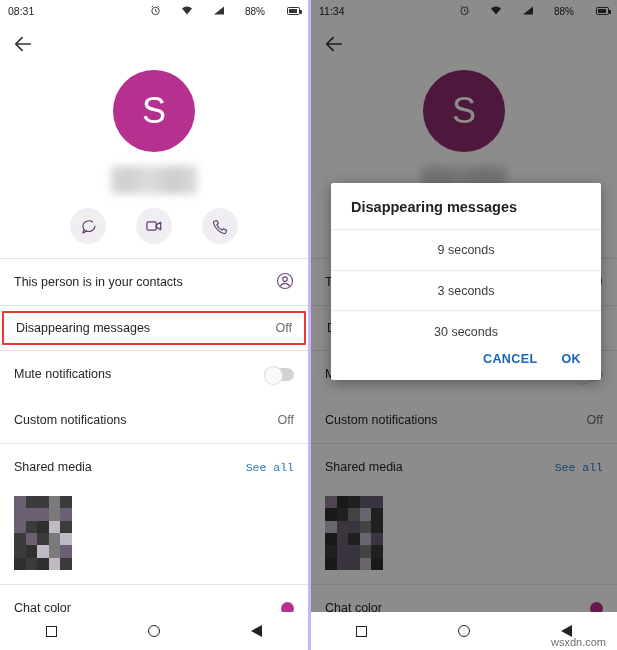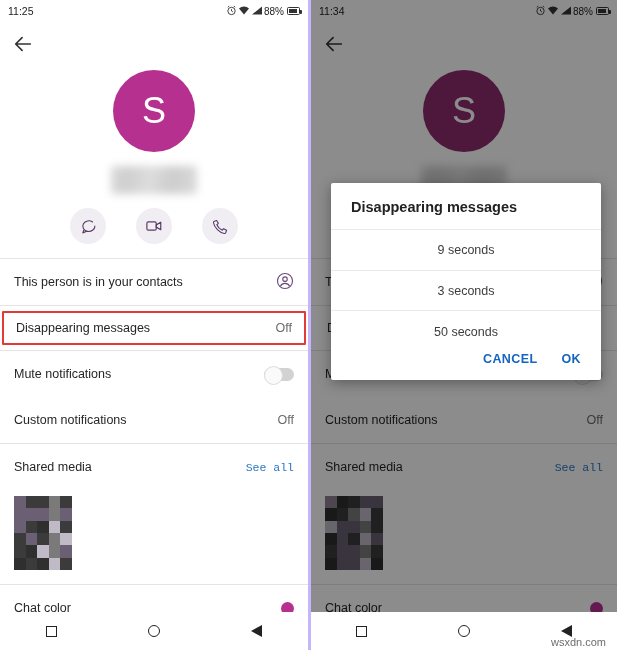--- a/index.html
+++ b/index.html
@@ -13,21 +13,21 @@
   .phone { position: relative; width: 308px; height: 650px; background: #fff; overflow: hidden; }
   .phone.right { width: 309px; border-left: 3px solid #c4b5fd; }
 
   
   .statusbar {
     height: 22px; display: flex; align-items: center;
     padding: 0 8px; font-size: 10.5px; color: #222;
   }
   .statusbar .time { flex: 0 0 auto; }
   .statusbar .spacer { flex: 1 1 auto; }
-  .statusbar .icons { display: flex; align-items: center; gap: 1px; font-size: 10px; }
+  .statusbar .icons { display: flex; align-items: center; gap: 20px; font-size: 10px; }
   .batt-txt { font-size: 10px; margin-right: 2px; }
   .batt {
     width: 13px; height: 8px; border: 1.3px solid #333; border-radius: 1.5px;
     position: relative; display: inline-block;
   }
   .batt::after {
     content: ""; position: absolute; right: -3px; top: 2px;
     width: 2px; height: 4px; background: #333; border-radius: 0 1px 1px 0;
   }
   .batt i { position: absolute; left: 1px; top: 1px; bottom: 1px; width: 8px; background: #333; display: block; }
@@ -143,21 +143,21 @@
   }
 </style>
 </head>
 <body>
 
 <div class="screens">
 
   <div class="phone left">
 
     <div class="statusbar">
-      <span class="time">11:25</span>
+      <span class="time">08:31</span>
       <span class="spacer"></span>
       <span class="icons">
         <span>
           <svg width="11" height="11" viewBox="0 0 24 24">
               <circle cx="12" cy="13" r="8" fill="none" stroke="#333" stroke-width="2"></circle>
               <path d="M12 9v4l3 2" stroke="#333" stroke-width="2" fill="none"></path>
               <path d="M4 5l3-3M20 5l-3-3" stroke="#333" stroke-width="2"></path>
             </svg>
         </span>
         <span>
@@ -441,21 +441,21 @@
     <div class="row tall">
       <span class="label">Chat wallpaper</span>
     </div>
 
     <div class="dim" style="bottom:38px"></div>
 
     <div class="dialog">
       <h2>Disappearing messages</h2>
       <div class="opt">9 seconds</div>
       <div class="opt sel">3 seconds</div>
-      <div class="opt" style="border-top:none">50 seconds</div>
+      <div class="opt" style="border-top:none">30 seconds</div>
       <div class="dlgbtns">
         <span class="dlgbtn">CANCEL</span>
         <span class="dlgbtn">OK</span>
       </div>
     </div>
 
     <div class="navbar">
       <span class="nav-sq"></span>
       <span class="nav-ci"></span>
       <span class="nav-tr"></span>

